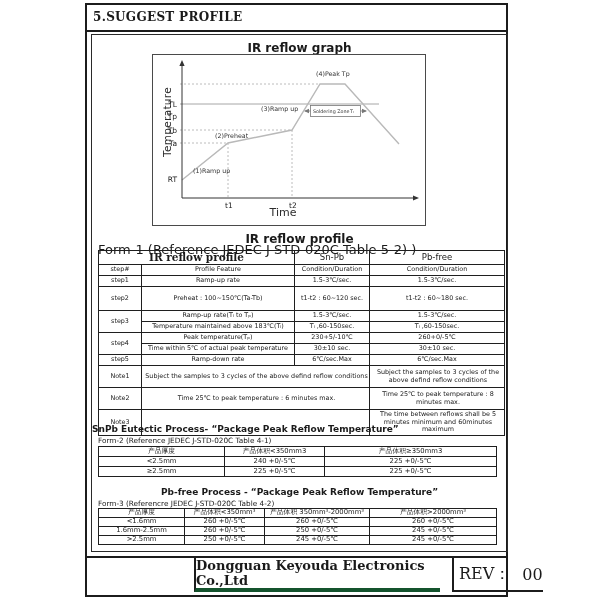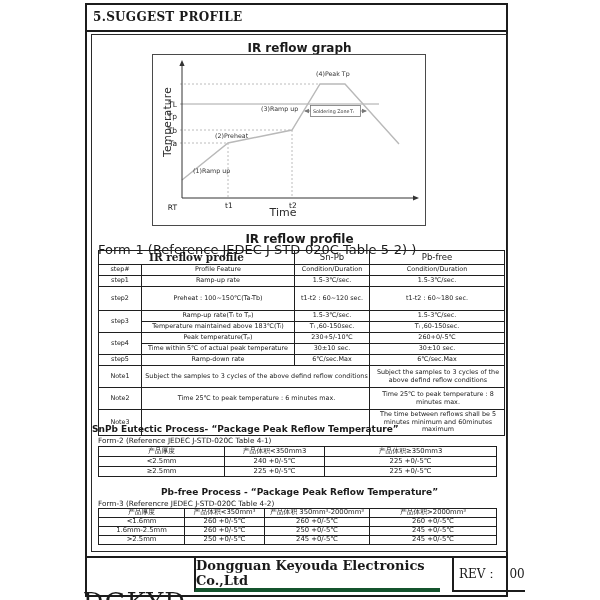--- a/index.html
+++ b/index.html
@@ -58,21 +58,21 @@
           border:2px solid #1c1c1c;box-sizing:border-box;display:grid;
           grid-template-columns:95px 246px 1fr;grid-template-rows:1fr 1fr;gap:12px;}
   .f-logo{grid-row:1/3;display:flex;align-items:center;justify-content:center;
           font-family:"DejaVu Serif","Liberation Serif",serif;font-size:26px;letter-spacing:1px;}
   .f-en{border-left:2px solid #1c1c1c;border-bottom:4px solid #14532d;
         display:flex;align-items:center;justify-content:center;
         font-family:"DejaVu Serif","Liberation Serif",serif;font-size:13px;font-weight:bold;}
   .f-cn{border-left:2px solid #1c1c1c;display:flex;align-items:center;justify-content:center;
         font-size:14px;letter-spacing:1px;}
   .f-rev,.f-page{border-left:2px solid #1c1c1c;display:flex;align-items:center;
-        padding-left:5px;font-family:"DejaVu Serif","Liberation Serif",serif;font-size:12px;}
+        padding-left:5px;font-family:"DejaVu Serif","Liberation Serif",serif;font-size:16px;}
   .f-rev{border-bottom:2px solid #1c1c1c;}
   .f-val{margin-left:12px;}
 </style>
 </head>
 <body>
 
 <div class="canvas">
 
   <div class="page-border"></div>
   <div class="section-title">5.SUGGEST PROFILE</div>
@@ -108,21 +108,21 @@
         <text x="197" y="58.4" font-size="4.8" fill="#333">Tₗ</text>
       </svg>
 
       <div class="temp-label">Temperature</div>
       <div class="time-label">Time</div>
 
       <span class="ylab" style="top:26px;margin-top:32px;">Tp</span>
       <span class="ylab" style="top:46px;">TL</span>
       <span class="ylab" style="top:72px;">Tb</span>
       <span class="ylab" style="top:85px;">Ta</span>
-      <span class="ylab" style="top:121px;margin-top:28px;">RT</span>
+      <span class="ylab" style="top:121px;">RT</span>
 
       <span class="xlab" style="left:72px;top:146px;">t1</span>
       <span class="xlab" style="left:136px;top:146px;">t2</span>
 
       <span class="anno" style="left:40px;top:112px;">(1)Ramp up</span>
       <span class="anno" style="left:62px;top:77px;">(2)Preheat</span>
       <span class="anno" style="left:108px;top:50px;">(3)Ramp up</span>
       <span class="anno" style="left:163px;top:15px;">(4)Peak Tp</span>
     </div>
 

